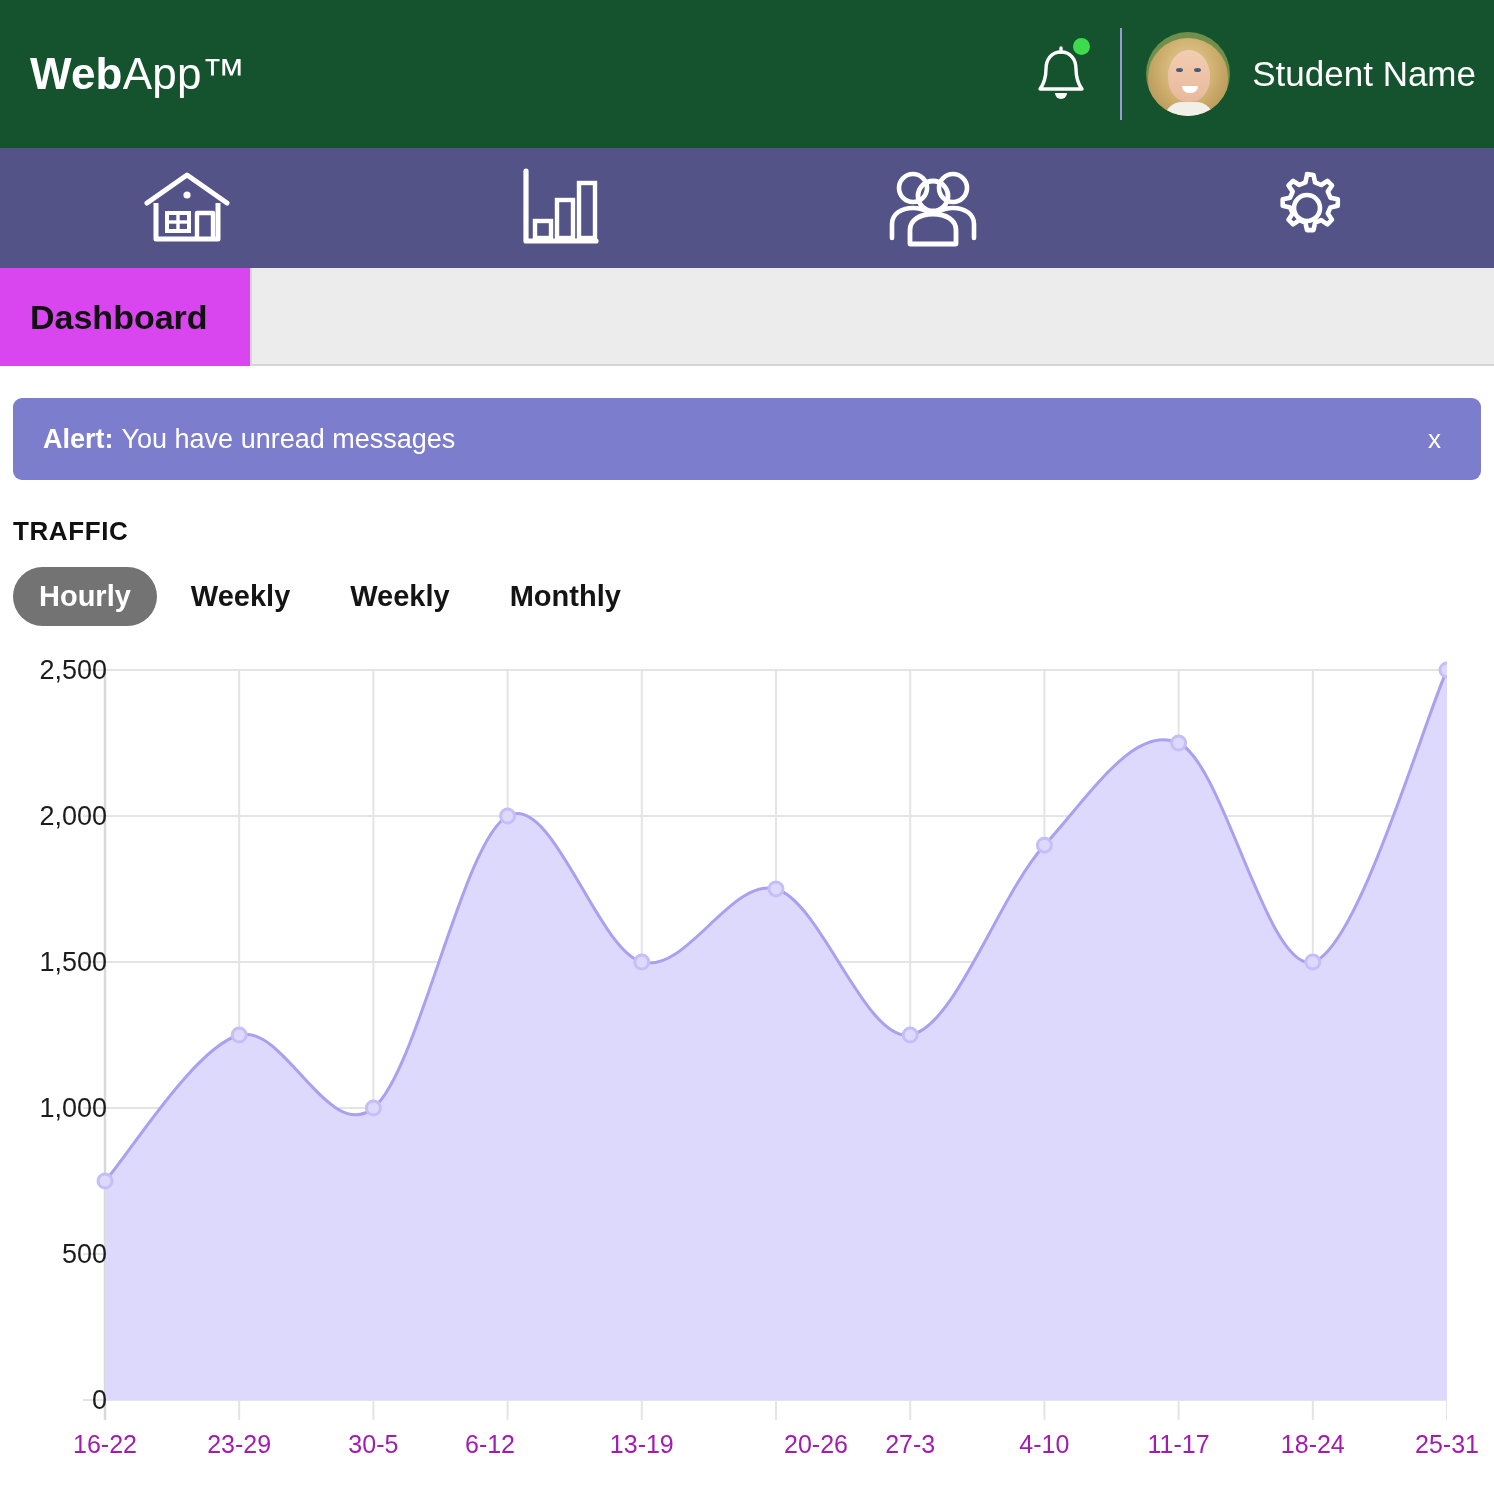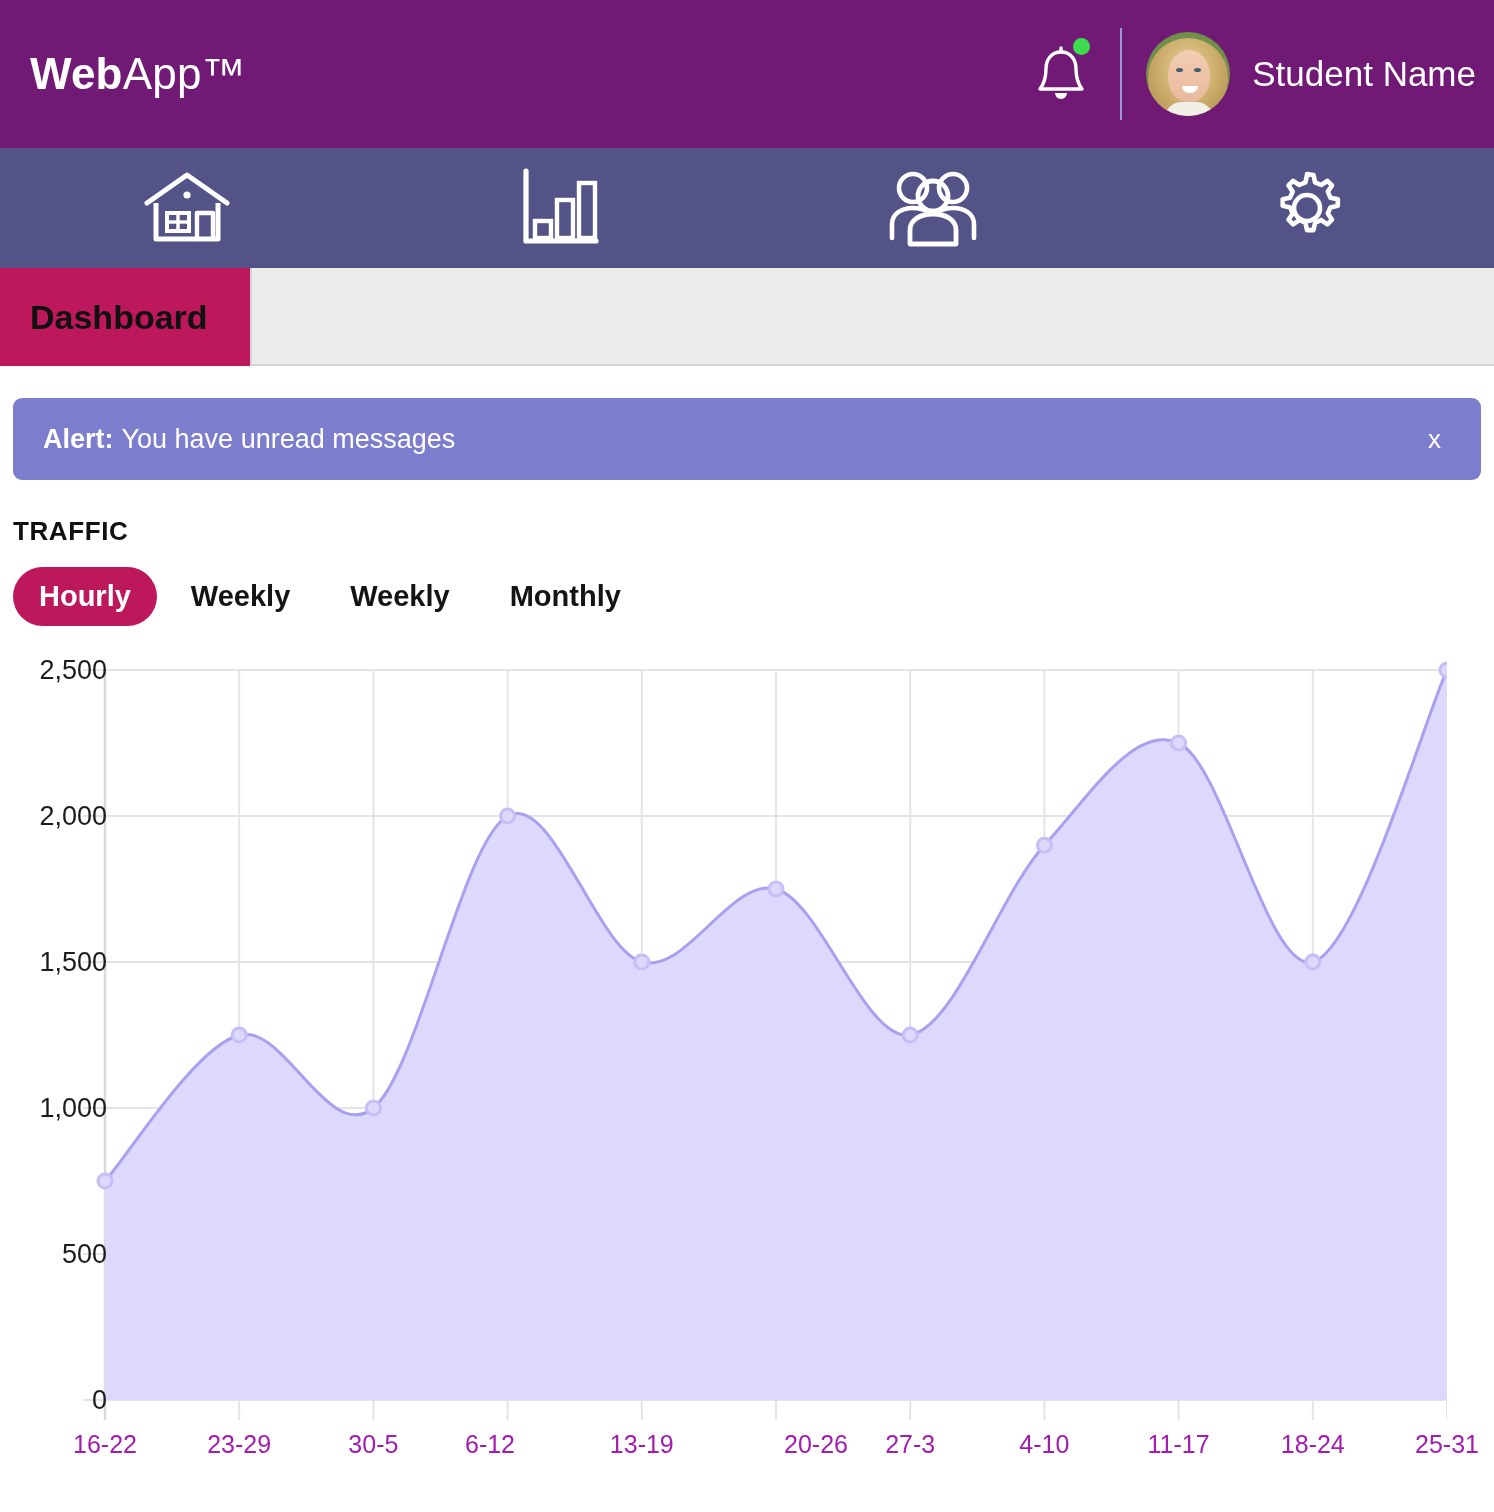--- a/index.html
+++ b/index.html
@@ -8,21 +8,21 @@
     height: 1512px;
     background: #ffffff;
     font-family: "Liberation Sans", sans-serif;
     overflow: hidden;
   }
 
   
   .topbar {
     position: relative;
     height: 148px;
-    background: #701a75;
+    background: #14532d;
     display: flex;
     align-items: center;
     padding: 0 18px 0 30px;
   }
   .logo {
     font-size: 44px;
     color: #ffffff;
     letter-spacing: 0.2px;
     white-space: nowrap;
   }
@@ -116,21 +116,21 @@
     height: 98px;
     display: flex;
     align-items: stretch;
     background: #ffffff;
   }
   .tab-active {
     width: 250px;
     display: flex;
     align-items: center;
     padding-left: 30px;
-    background: #be185d;
+    background: #d946ef;
     font-size: 34px;
     font-weight: 700;
     color: #111111;
   }
   .tab-rest {
     flex: 1;
     background: #ececec;
     border-left: 2px solid #d4d4d4;
     border-bottom: 2px solid #d4d4d4;
   }
@@ -176,21 +176,21 @@
   .pill {
     font-size: 29px;
     font-weight: 700;
     color: #141414;
     padding: 13px 26px;
     border-radius: 34px;
     cursor: pointer;
     white-space: nowrap;
   }
   .pill.active {
-    background: #be185d;
+    background: #737373;
     color: #ffffff;
   }
 
   
   .chart-wrap {
     position: relative;
     margin-top: 22px;
     width: 1434px;
     height: 790px;
   }

